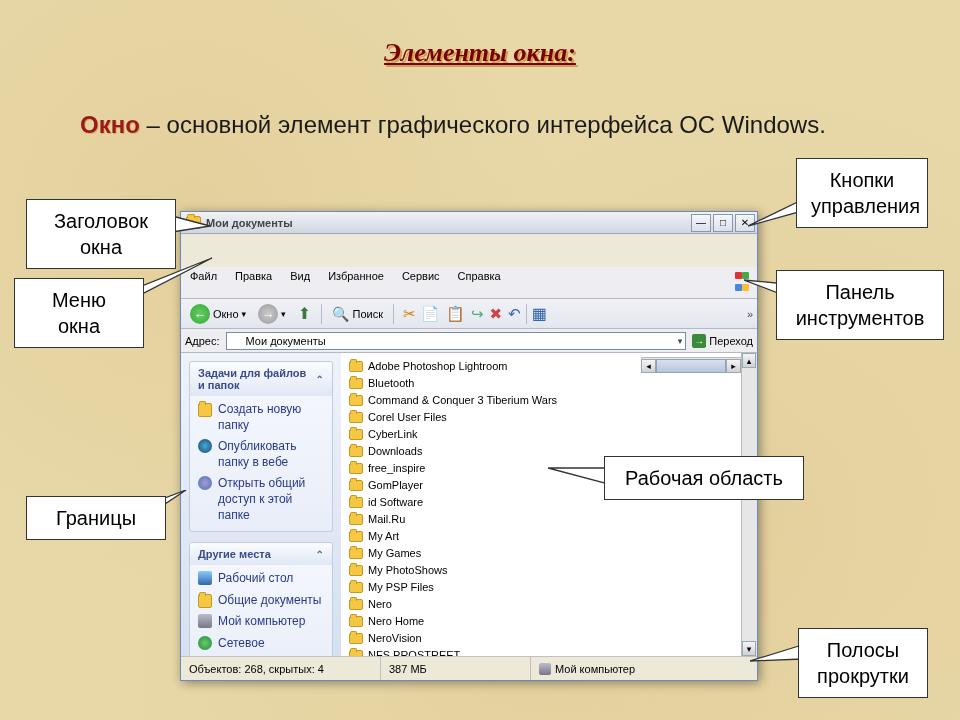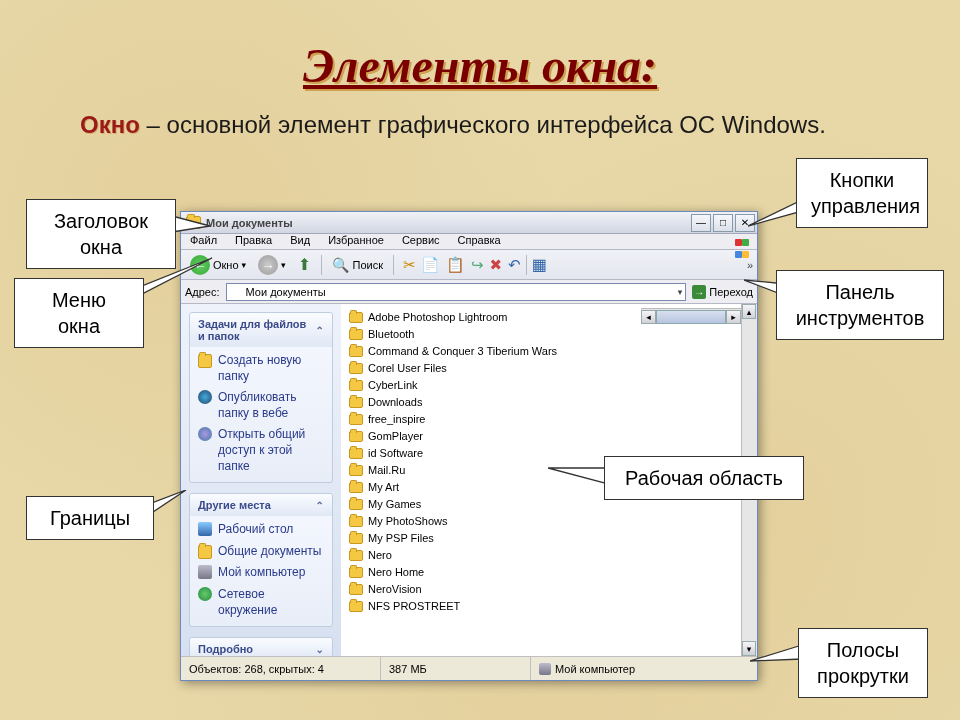--- a/index.html
+++ b/index.html
@@ -15,21 +15,21 @@
     content:''; position:absolute; inset:0;
     background: radial-gradient(circle at 20% 30%, rgba(200,160,90,.15) 0, transparent 40%),
                 radial-gradient(circle at 80% 70%, rgba(200,160,90,.12) 0, transparent 50%),
                 radial-gradient(circle at 50% 90%, rgba(200,160,90,.1) 0, transparent 50%);
   }
   .slide-title {
     position:absolute; top:38px; left:0; right:0;
     text-align:center;
     font-family: "Times New Roman", serif;
     font-style: italic; font-weight: bold;
-    font-size: 48px;
+    font-size: 26px;
     color: #7a0000;
     text-shadow: 2px 2px 0 #cfa050;
     text-decoration: underline;
     text-decoration-color: #7a0000;
   }
   .intro {
     position:absolute; top:108px; left:80px; right:40px;
     font-family: Arial, sans-serif;
     font-size: 24px; color:#1a1a1a;
     line-height: 1.4;
@@ -70,23 +70,23 @@
   .titlebar .folder-ico::before {content:''; position:absolute; top:-3px; left:0; width:6px; height:3px; background:#f4c842; border:1px solid #c89820; border-bottom:none; border-radius:2px 2px 0 0;}
   .titlebar .ttxt { flex:1; font-weight:bold; font-size:11px; color:#444; }
   .winbtns { display:flex; gap:2px; }
   .winbtn {
     width:20px; height:18px; border:1px solid #8899aa;
     background:linear-gradient(#f5f7fb,#dce0ea);
     display:flex; align-items:center; justify-content:center;
     font-size:10px; font-family:Arial; cursor:default;
   }
   .menubar {
-    height:16px; background:#eeeef2;
-    display:flex; align-items:flex-end;
-    border-bottom:1px solid #b5b9c6; position:relative;
+    height:32px; background:#eeeef2;
+    display:flex; align-items:flex-start;
+    border-bottom:1px solid #b5b9c6; position:relative;margin-top:33px;
   }
   .menubar .mitem { padding:3px 9px; font-size:11px; }
   .menubar .winlogo {
     position:absolute; right:4px; top:2px;
     width:18px; height:16px;
   }
   .winlogo span{display:inline-block;width:7px;height:7px;border-radius:1px;}
   .winlogo .r{background:#d33;} .winlogo .g{background:#4a4;}
   .winlogo .b{background:#48d;} .winlogo .y{background:#fb3;}
   .toolbar {
@@ -185,21 +185,21 @@
     </svg>
   </div>
 
 <div class="callout" style="left:14px; top:278px; width:130px;">Меню окна</div>
 <div class="tail" style="left:142px; top:256px;">
     <svg width="72" height="40">
       <polygon points="0,30 70,2 0,38" fill="#fff" stroke="#333" stroke-width="1.3"></polygon>
     </svg>
   </div>
 
-<div class="callout" style="left:26px; top:496px; width:128px;">Границы</div>
+<div class="callout" style="left:26px; top:496px; width:140px;">Границы</div>
 <div class="tail" style="left:144px; top:490px;">
     <svg width="45" height="36">
       <polygon points="0,16 42,0 0,28" fill="#fff" stroke="#333" stroke-width="1.3"></polygon>
     </svg>
   </div>
 
 <div class="callout" style="right:32px; top:158px; width:132px;">Кнопки управления</div>
 <div class="tail" style="left:748px; top:198px;">
     <svg width="60" height="34">
       <polygon points="58,0 0,28 58,12" fill="#fff" stroke="#333" stroke-width="1.3"></polygon>

